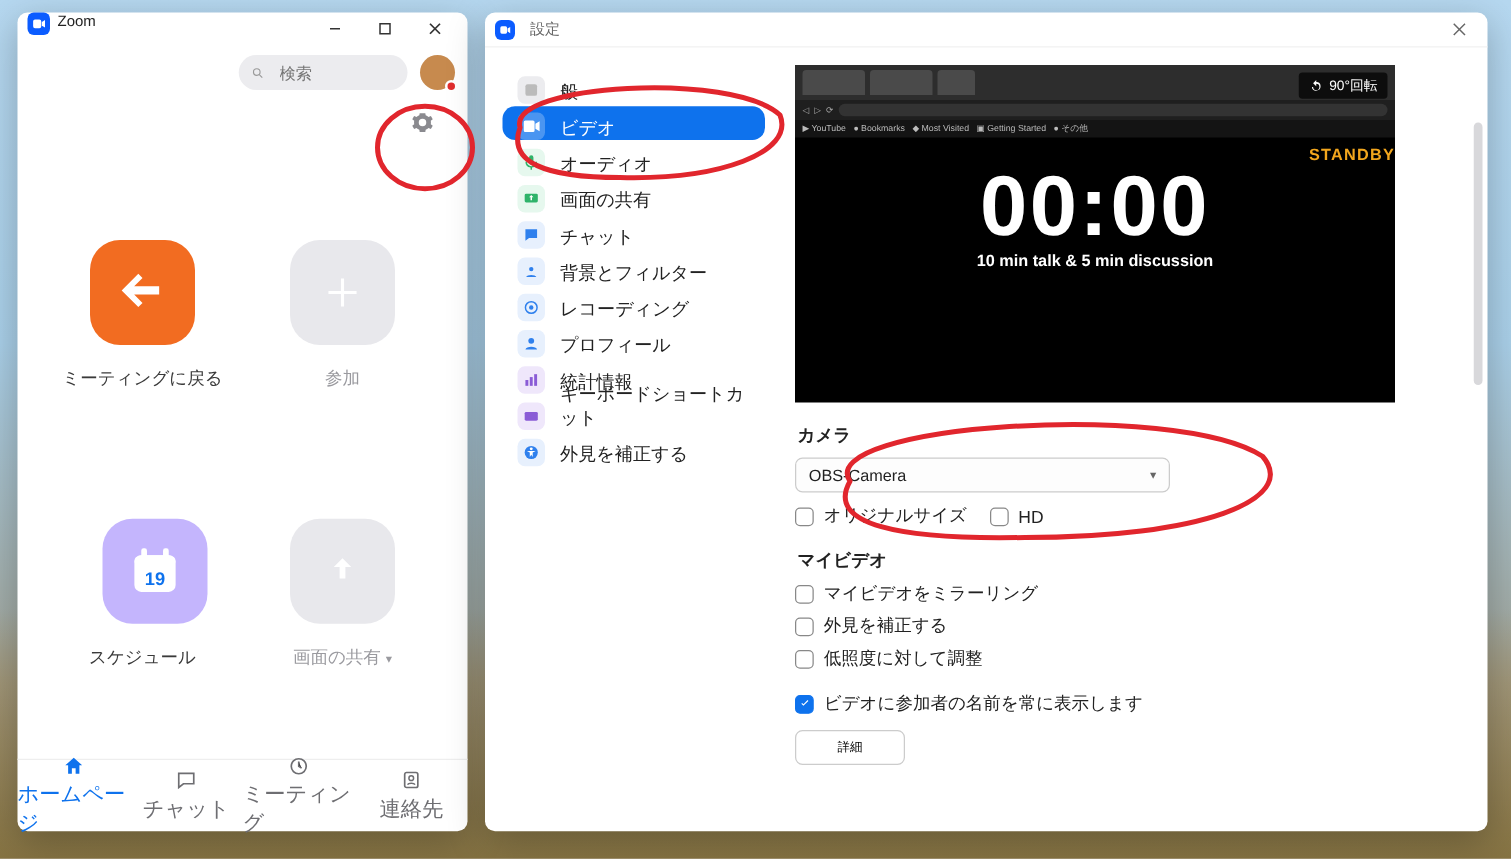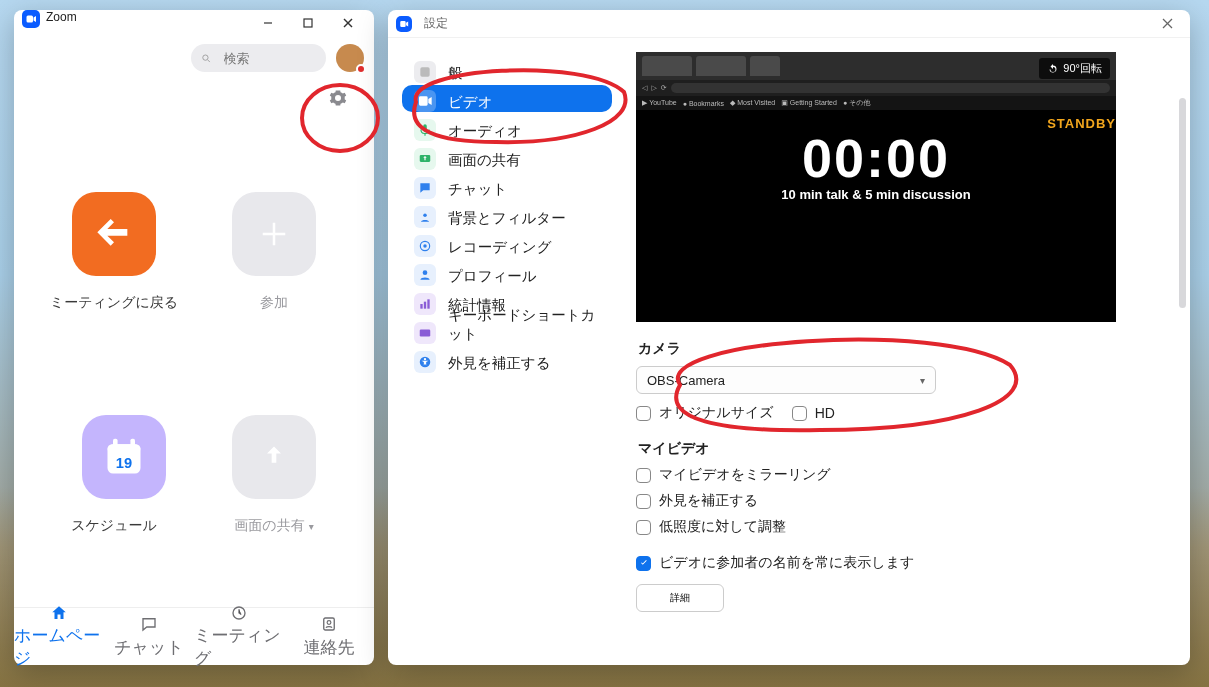--- a/index.html
+++ b/index.html
@@ -68,21 +68,21 @@
   .s-item.active { background:#0e72ed; color:#fff;}
   .s-item .sic { width:22px;height:22px;border-radius:6px;display:flex;align-items:center;justify-content:center; flex-shrink:0;}
 
   .s-content { flex:1; padding:14px 20px 10px 10px; position:relative; overflow:hidden;}
   .preview { width:480px; height:270px; background:#000; position:relative; color:#fff;}
   .preview .tabstrip { height:28px; background:#2d2d2d; display:flex; align-items:center; padding:0 6px; gap:4px;}
   .preview .tabstrip .tab { background:#4a4a4a; height:20px; width:50px; border-radius:3px 3px 0 0;}
   .preview .urlbar { height:16px; background:#1f1f1f; display:flex; align-items:center; padding:0 6px; font-size:7px; color:#aaa; gap:4px;}
   .preview .bmbar { height:14px; background:#141414; display:flex; align-items:center; padding:0 6px; gap:6px; font-size:7px; color:#bbb;}
   .preview .standby { text-align:right; color:#f2a61d; font-weight:700; font-size:13px; margin-top:6px; letter-spacing:1px;}
-  .preview .timer { text-align:center; font-size:54px; font-weight:800; letter-spacing:2px; line-height:1;}
+  .preview .timer { text-align:center; font-size:68px; font-weight:800; letter-spacing:2px; line-height:1;}
   .preview .sub { text-align:center; font-size:13px; font-weight:700; margin-top:2px;}
   .preview .rotate { position:absolute; top:6px; right:6px; background:rgba(0,0,0,.7); color:#fff; font-size:11px; padding:3px 8px; border-radius:3px; display:flex; align-items:center; gap:4px; cursor:pointer;}
 
   .section-h { font-size:14px; font-weight:700; color:#222; margin:18px 0 8px 2px;}
   .dropdown { width:300px; height:28px; border:1px solid #ccc; border-radius:6px; display:flex; align-items:center; padding:0 10px; font-size:13px; color:#222; justify-content:space-between; cursor:pointer; background:#fdfdfd;}
   .row { display:flex; align-items:center; gap:18px; margin-top:10px;}
   .chk { display:flex; align-items:center; gap:8px; font-size:14px; color:#222; cursor:pointer;}
   .chk .box { width:15px;height:15px;border:1.5px solid #888;border-radius:4px; background:#fff; display:flex;align-items:center;justify-content:center;}
   .chk.checked .box { background:#0e72ed; border-color:#0e72ed;}
   .chk.checked .box svg { display:block;}

